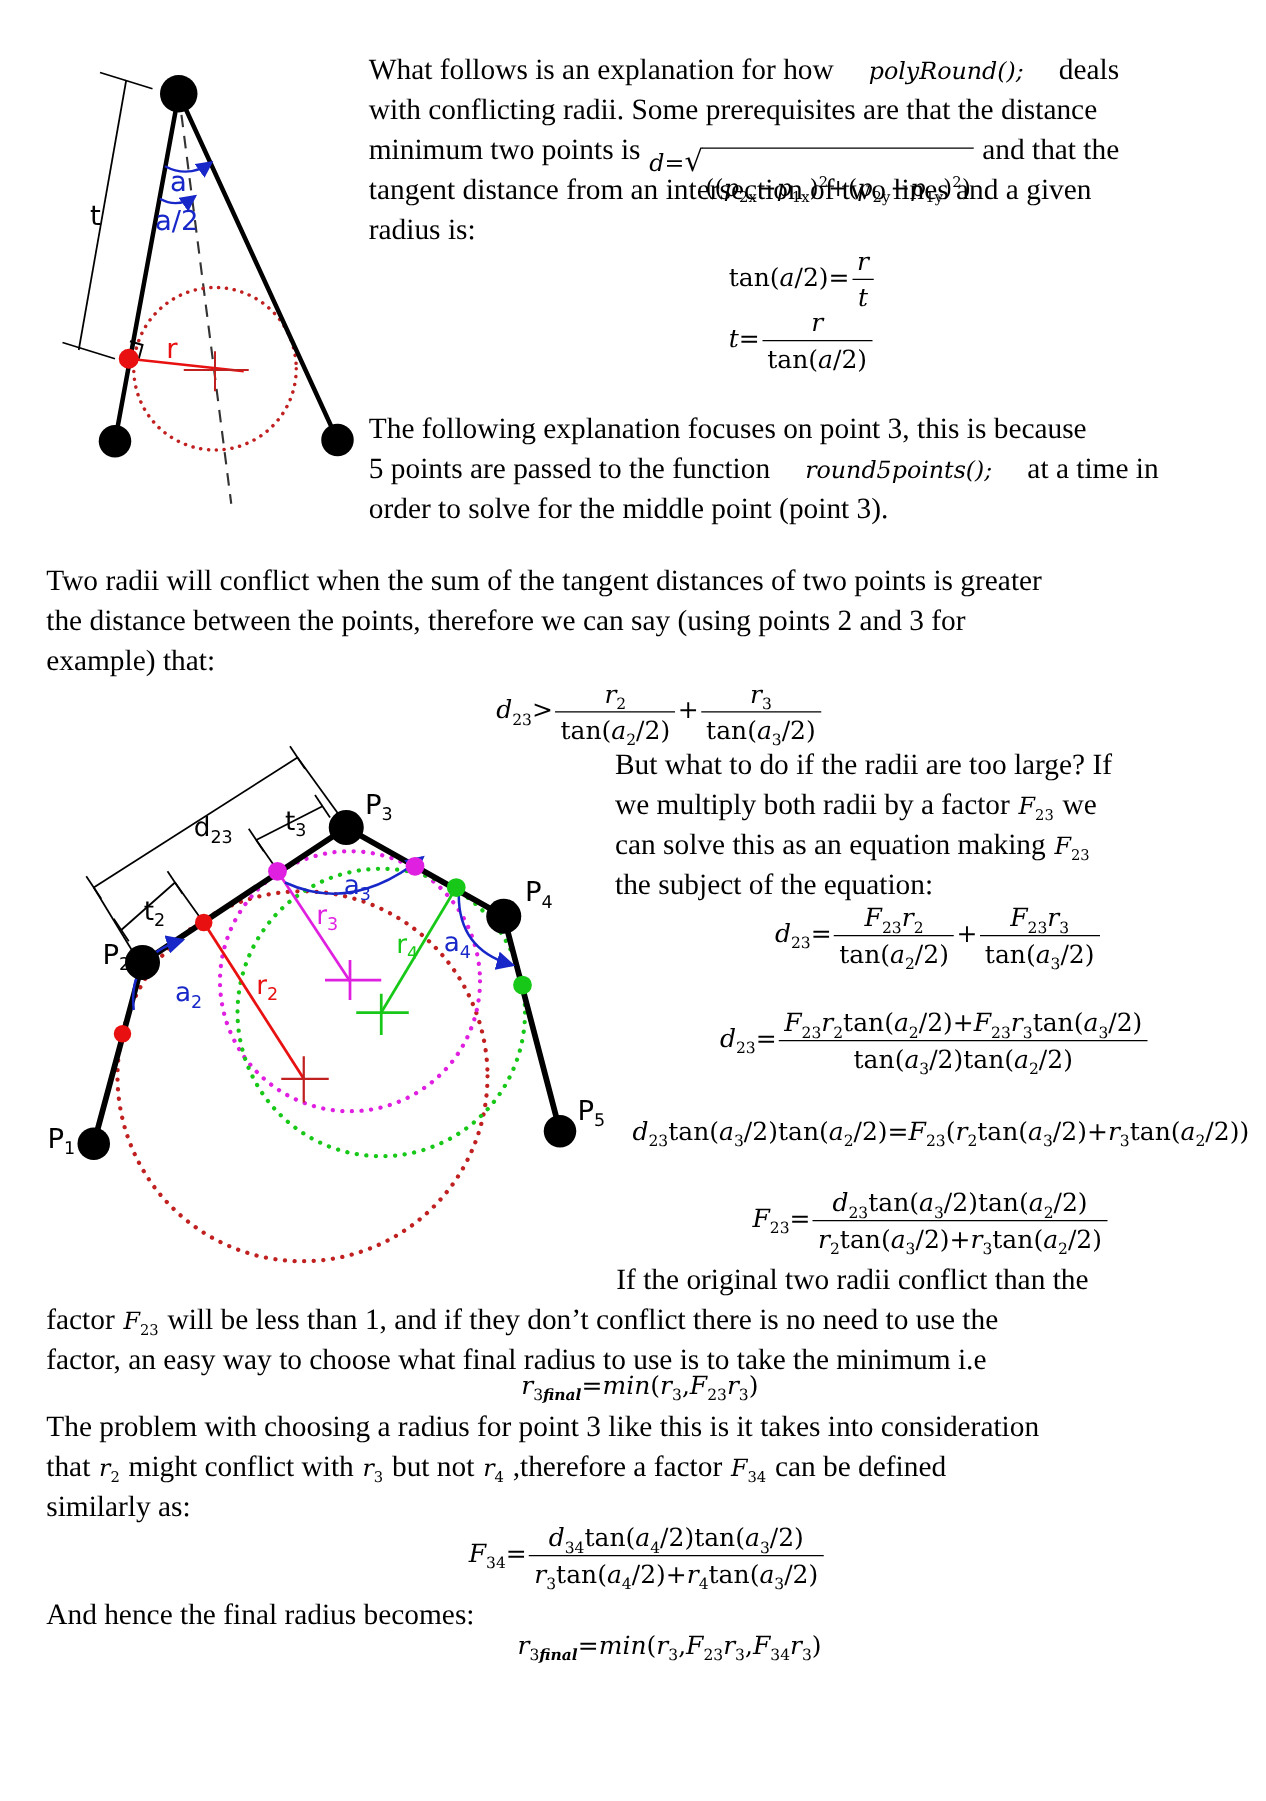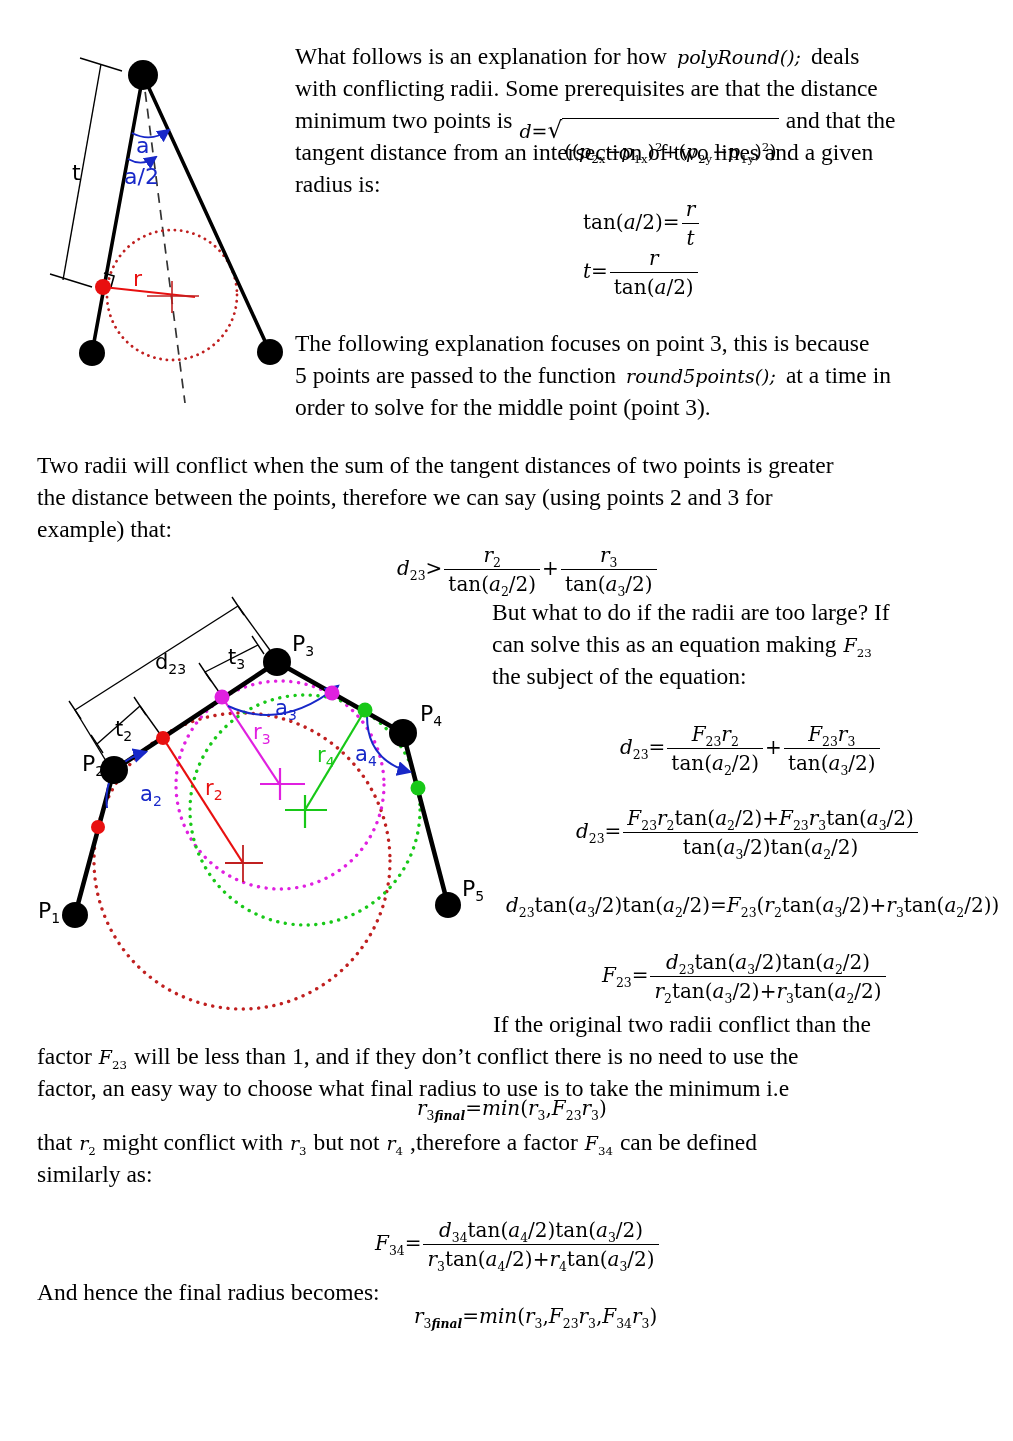--- a/index.html
+++ b/index.html
@@ -1,20 +1,20 @@
 <!DOCTYPE html>
 <html><head>
 <meta charset="utf-8">
 <style>
   html,body{margin:0;padding:0;}
   body{width:1013px;height:1441px;background:#ffffff;position:relative;overflow:hidden;
        font-family:"Liberation Serif",serif;color:#000;}
   .para{position:absolute;}
   .ln{white-space:nowrap;height:32px;font-size:23.5px;line-height:32px;}
-  .icode{font-family:"DejaVu Serif",serif;font-style:italic;font-size:19px;margin:0 10px;}
+  .icode{font-family:"DejaVu Serif",serif;font-style:italic;font-size:19px;margin:0 28px;}
   .imath{font-family:"DejaVu Serif",serif;font-size:19px;margin:0 7px;}
   .imath.tall{display:inline-block;vertical-align:-10px;}
   .formula{position:absolute;font-family:"DejaVu Serif",serif;font-size:20px;white-space:nowrap;font-style:normal;}
   .i{font-style:italic;}
   .up{font-style:normal;}
   sub{font-size:0.62em;line-height:0;}
   sub.it{font-style:italic;font-weight:bold;}
   sup{font-size:0.62em;line-height:0;}
   .frac{display:inline-block;vertical-align:middle;text-align:center;margin:0 2px;}
   .frac>.num{display:block;border-bottom:1.4px solid #000;padding:0 4px 2px;}
@@ -175,40 +175,42 @@
   <text class="dlab" x="110" y="208" fill="#1828c8"><tspan>a</tspan><tspan class="ssub" dy="5">2</tspan></text>
   <text class="dlab" x="245" y="122" fill="#1828c8"><tspan>a</tspan><tspan class="ssub" dy="5">3</tspan></text>
   <text class="dlab" x="325" y="168" fill="#1828c8"><tspan>a</tspan><tspan class="ssub" dy="5">4</tspan></text>
   <text class="dlab" x="175" y="202" fill="#e81010"><tspan>r</tspan><tspan class="ssub" dy="5">2</tspan></text>
   <text class="dlab" x="223" y="146" fill="#e020e0"><tspan>r</tspan><tspan class="ssub" dy="5">3</tspan></text>
   <text class="dlab" x="287" y="169" fill="#18c818"><tspan>r</tspan><tspan class="ssub" dy="5">4</tspan></text>
 </svg>
 
 <div class="para" style="left:492px;top:596px">
   <div class="ln">But what to do if the radii are too large? If</div>
+  <div class="ln"><span>we multiply both radii by a factor</span><span class="imath"><span class="i">F</span><sub>23</sub></span><span>we</span></div>
   <div class="ln"><span>can solve this as an equation making</span><span class="imath"><span class="i">F</span><sub>23</sub></span></div>
   <div class="ln">the subject of the equation:</div>
 </div>
 
 <div class="formula" style="left:620px;top:722px"><span class="i">d</span><sub>23</sub>=<span class="frac"><span class="num"><span class="i">F</span><sub>23</sub><span class="i">r</span><sub>2</sub></span><span class="den"><span class="up">tan</span>(<span class="i">a</span><sub>2</sub>/2)</span></span>+<span class="frac"><span class="num"><span class="i">F</span><sub>23</sub><span class="i">r</span><sub>3</sub></span><span class="den"><span class="up">tan</span>(<span class="i">a</span><sub>3</sub>/2)</span></span></div>
 <div class="formula" style="left:576px;top:806px"><span class="i">d</span><sub>23</sub>=<span class="frac"><span class="num"><span class="i">F</span><sub>23</sub><span class="i">r</span><sub>2</sub><span class="up">tan</span>(<span class="i">a</span><sub>2</sub>/2)+<span class="i">F</span><sub>23</sub><span class="i">r</span><sub>3</sub><span class="up">tan</span>(<span class="i">a</span><sub>3</sub>/2)</span><span class="den"><span class="up">tan</span>(<span class="i">a</span><sub>3</sub>/2)<span class="up">tan</span>(<span class="i">a</span><sub>2</sub>/2)</span></span></div>
 <div class="formula" style="left:506px;top:893px"><span class="i">d</span><sub>23</sub><span class="up">tan</span>(<span class="i">a</span><sub>3</sub>/2)<span class="up">tan</span>(<span class="i">a</span><sub>2</sub>/2)=<span class="i">F</span><sub>23</sub>(<span class="i">r</span><sub>2</sub><span class="up">tan</span>(<span class="i">a</span><sub>3</sub>/2)+<span class="i">r</span><sub>3</sub><span class="up">tan</span>(<span class="i">a</span><sub>2</sub>/2))</div>
 <div class="formula" style="left:602px;top:950px"><span class="i">F</span><sub>23</sub>=<span class="frac"><span class="num"><span class="i">d</span><sub>23</sub><span class="up">tan</span>(<span class="i">a</span><sub>3</sub>/2)<span class="up">tan</span>(<span class="i">a</span><sub>2</sub>/2)</span><span class="den"><span class="i">r</span><sub>2</sub><span class="up">tan</span>(<span class="i">a</span><sub>3</sub>/2)+<span class="i">r</span><sub>3</sub><span class="up">tan</span>(<span class="i">a</span><sub>2</sub>/2)</span></span></div>
 
 <div class="para" style="left:493px;top:1008px">
   <div class="ln">If the original two radii conflict than the</div>
 </div>
 <div class="para" style="left:37px;top:1040px">
   <div class="ln"><span>factor</span><span class="imath"><span class="i">F</span><sub>23</sub></span><span>will be less than 1, and if they don’t conflict there is no need to use the</span></div>
   <div class="ln">factor, an easy way to choose what final radius to use is to take the minimum i.e</div>
 </div>
 
 <div class="formula" style="left:417px;top:1096px"><span class="i">r</span><sub>3</sub><sub class="it">final</sub>=<span class="i">min</span>(<span class="i">r</span><sub>3</sub>,<span class="i">F</span><sub>23</sub><span class="i">r</span><sub>3</sub>)</div>
 
 <div class="para" style="left:37px;top:1126px">
+  <div class="ln">The problem with choosing a radius for point 3 like this is it takes into consideration</div>
   <div class="ln"><span>that</span><span class="imath"><span class="i">r</span><sub>2</sub></span><span>might conflict with</span><span class="imath"><span class="i">r</span><sub>3</sub></span><span>but not</span><span class="imath"><span class="i">r</span><sub>4</sub></span><span>,therefore a factor</span><span class="imath"><span class="i">F</span><sub>34</sub></span><span>can be defined</span></div>
   <div class="ln">similarly as:</div>
 </div>
 
 <div class="formula" style="left:375px;top:1218px"><span class="i">F</span><sub>34</sub>=<span class="frac"><span class="num"><span class="i">d</span><sub>34</sub><span class="up">tan</span>(<span class="i">a</span><sub>4</sub>/2)<span class="up">tan</span>(<span class="i">a</span><sub>3</sub>/2)</span><span class="den"><span class="i">r</span><sub>3</sub><span class="up">tan</span>(<span class="i">a</span><sub>4</sub>/2)+<span class="i">r</span><sub>4</sub><span class="up">tan</span>(<span class="i">a</span><sub>3</sub>/2)</span></span></div>
 
 <div class="para" style="left:37px;top:1276px">
   <div class="ln">And hence the final radius becomes:</div>
 </div>
 

